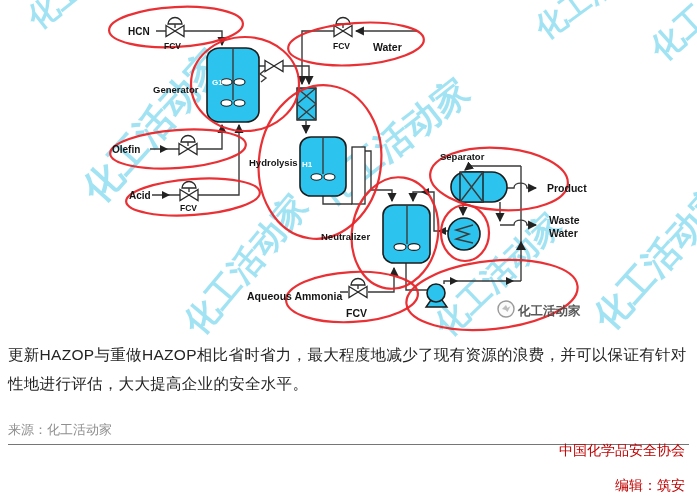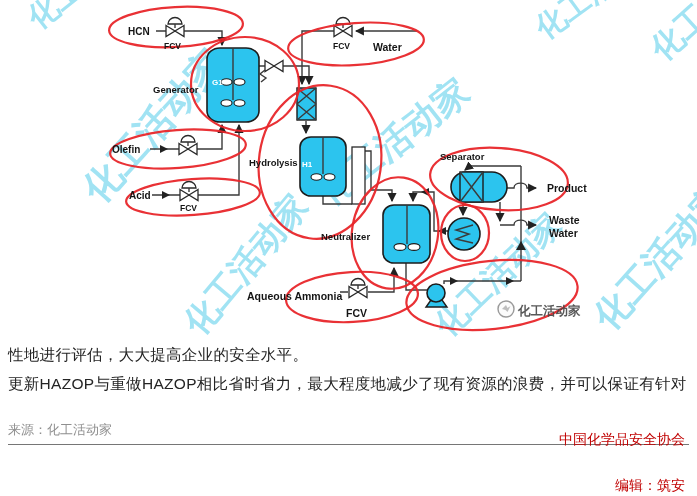--- a/index.html
+++ b/index.html
@@ -15,21 +15,21 @@
   .lbl{fill:#141414;font-weight:bold;font-family:"Liberation Sans", sans-serif;}
   .lbl-white{fill:#ffffff;font-weight:bold;font-family:"Liberation Sans", sans-serif;}
   .wm{fill:#45c8e9;opacity:.5;font-weight:bold;font-family:"Liberation Sans", sans-serif;}
   .arrow{fill:#222;}
   .prop{fill:#ffffff;stroke:#1c1c1c;stroke-width:1.1;}
   
   .caption{position:absolute;left:8px;top:340px;width:688px;font-size:15.5px;
            line-height:29px;color:#242424;letter-spacing:.3px;}
   .source-line{position:absolute;left:8px;top:421px;font-size:13px;color:#8f8f8f;}
   .divider{position:absolute;left:8px;right:8px;top:444px;border-top:1px solid #767676;height:0;}
-  .org-line{position:absolute;right:12px;top:431px;font-size:14px;color:#c00000;text-align:right;}
+  .org-line{position:absolute;right:12px;top:442px;font-size:14px;color:#c00000;text-align:right;}
   .editor-line{position:absolute;right:12px;top:477px;font-size:14px;color:#c00000;text-align:center;}
 </style>
 </head>
 <body>
 
 <div class="page">
 
   <svg width="697" height="340" viewBox="0 0 697 340">
     <defs>
       <marker id="ar" viewBox="0 0 8 8" refX="7" refY="4" markerWidth="6.5" markerHeight="6.5" orient="auto-start-reverse">
@@ -193,22 +193,22 @@
     </g>
 
     <g>
       <circle cx="506" cy="309" r="8" fill="#fbfbfb" stroke="#9a9a9a" stroke-width="1.4"></circle>
       <path d="M502,309 l4,-4 l1.5,3 l3,-2 l-3,6 l-2,-2 z" fill="#bdbdbd"></path>
       <text x="518" y="315" font-size="12.5" font-weight="bold" fill="#474747" opacity="0.9" font-family="Liberation Sans, sans-serif">化工活动家</text>
     </g>
   </svg>
 
   <div class="caption">
+    <div>更新HAZOP与重做HAZOP相比省时省力，最大程度地减少了现有资源的浪费，并可以保证有针对</div>
     <div>性地进行评估，大大提高企业的安全水平。</div>
-    <div>更新HAZOP与重做HAZOP相比省时省力，最大程度地减少了现有资源的浪费，并可以保证有针对</div>
   </div>
 
   <div class="source-line">来源：化工活动家</div>
 
   <div class="divider"></div>
 
   <div class="org-line">中国化学品安全协会</div>
   <div class="editor-line">编辑：筑安</div>
 
 </div>

